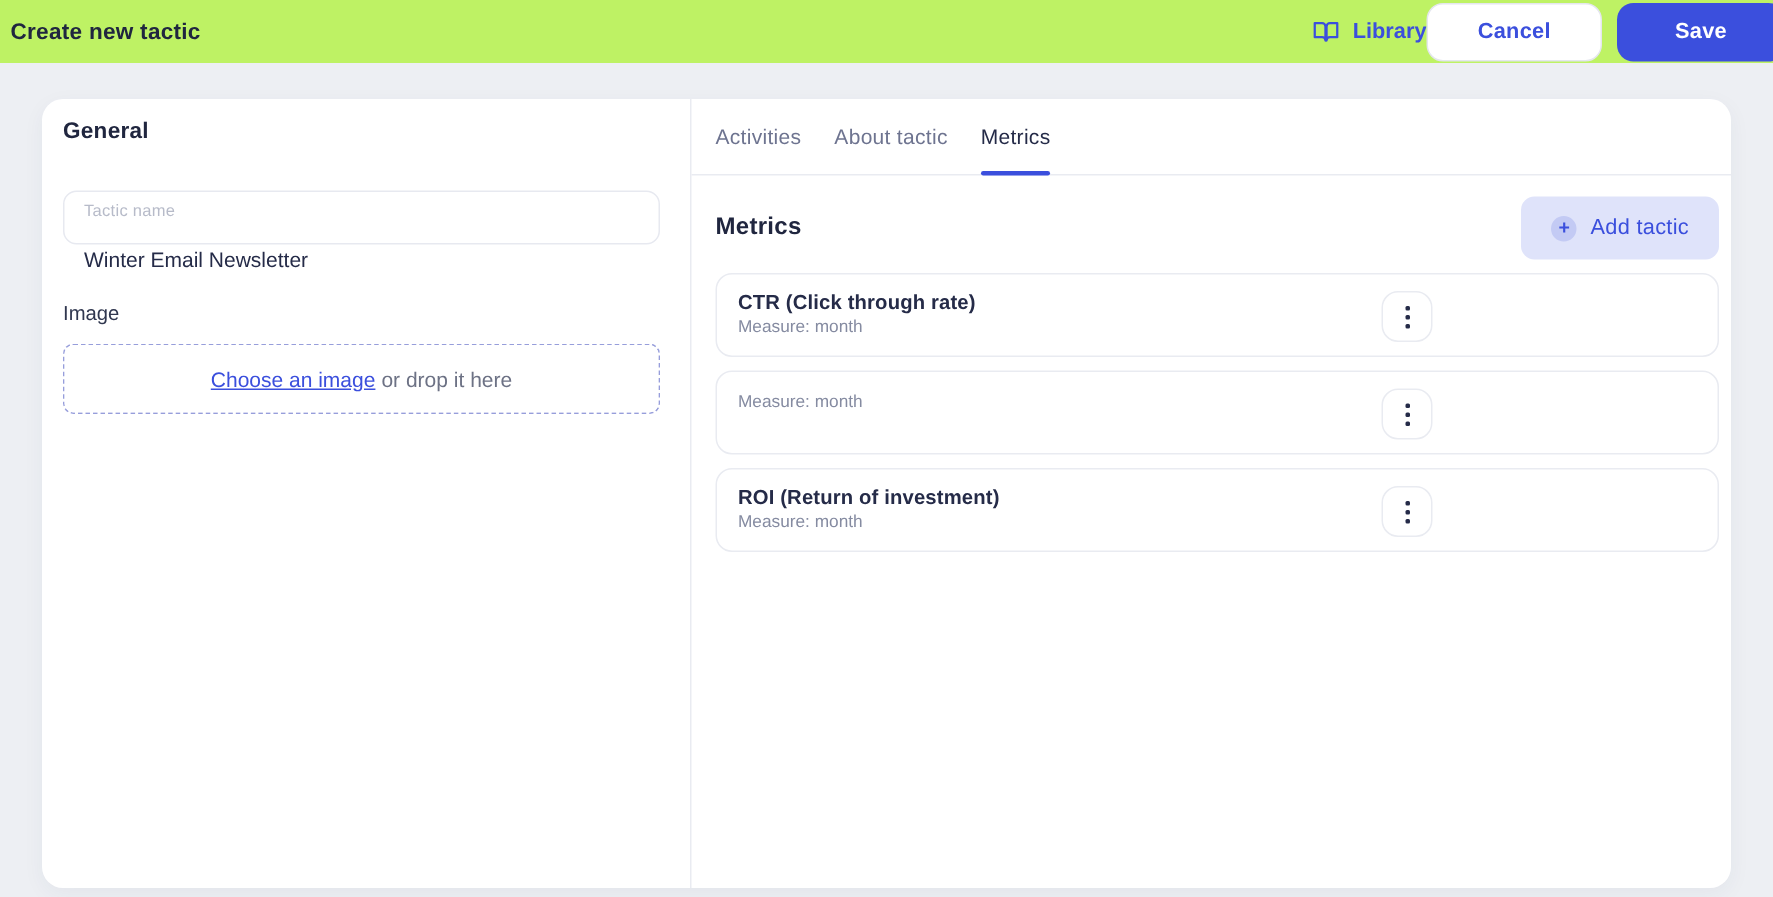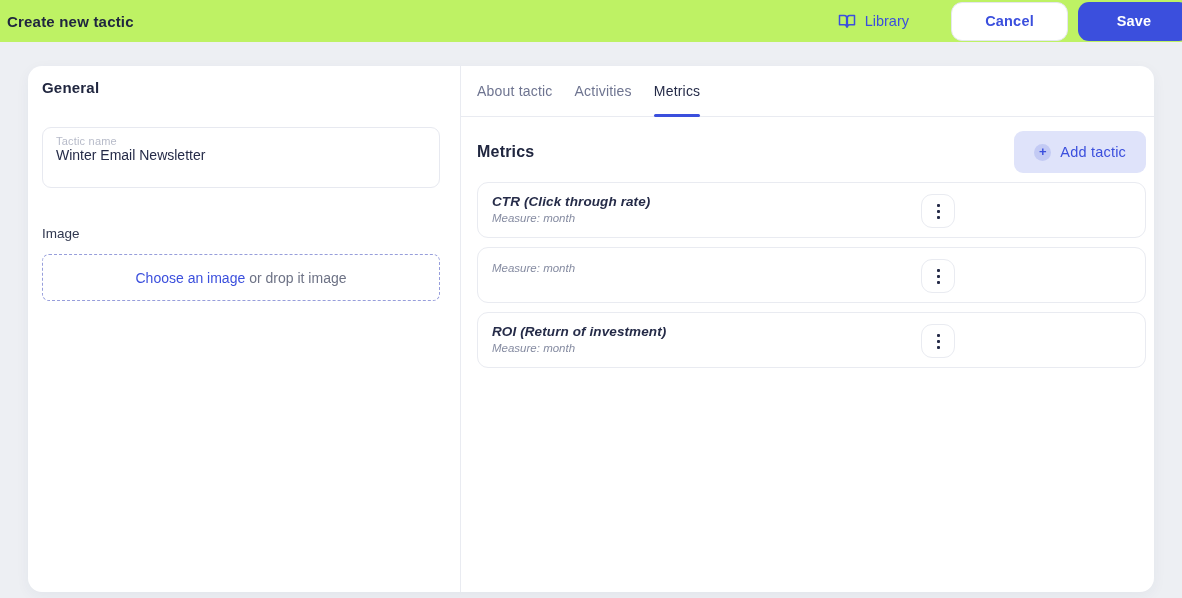--- a/index.html
+++ b/index.html
@@ -32,23 +32,22 @@
   }
   .library-btn {
     display: flex;
     align-items: center;
     gap: 9px;
     background: none;
     border: none;
     color: #3b4fdd;
     font-family: inherit;
     font-size: 14.5px;
-    font-weight: normal;
-    cursor: pointer;
-    margin-right: 42px;
+    font-weight: bold;
+    cursor: pointer;
   }
   .library-btn svg { width: 18px; height: 18px; }
   .btn {
     height: 39px;
     border-radius: 11px;
     font-family: inherit;
     font-size: 14.5px;
     font-weight: bold;
     cursor: pointer;
     letter-spacing: 0.2px;
@@ -92,39 +91,39 @@
     font-weight: bold;
     color: #20263f;
     line-height: 20px;
     letter-spacing: 0.2px;
   }
   .field {
     margin-top: 29px;
     border: 1px solid #e7e9f0;
     border-radius: 9px;
     padding: 7px 13px 8px;
-    height: 61px;
+    height: 36px;
     cursor: text;
     background: #ffffff;
   }
   .field-label {
     display: block;
     font-size: 11px;
     color: #b7bbc9;
     letter-spacing: 0.2px;
   }
   .field-input {
     display: block;
     width: 100%;
     border: none;
     outline: none;
     font-family: inherit;
     font-size: 14px;
     color: #252b48;
-    margin-top: 0;
+    margin-top: 18px;
     padding: 0;
     background: transparent;
   }
   .image-label {
     margin-top: 38px;
     font-size: 13.5px;
     color: #30374f;
   }
   .dropzone {
     margin-top: 13px;
@@ -133,20 +132,21 @@
     border-radius: 7px;
     display: flex;
     align-items: center;
     justify-content: center;
     font-size: 14px;
     color: #6d7285;
     gap: 4px;
   }
   .choose-link {
     color: #3b4fdd;
+    text-decoration: underline;
     cursor: pointer;
   }
 
   
   .right-panel {
     flex: 1;
     border-left: 1px solid #e9ebf1;
     display: flex;
     flex-direction: column;
   }
@@ -219,21 +219,21 @@
     border-radius: 50%;
     background: #c3caf4;
     color: #3b4fdd;
     font-size: 13px;
     font-weight: bold;
     line-height: 16px;
     text-align: center;
     display: inline-block;
   }
 
-  .metric-list { margin-top: 9px; font-style: italic; }
+  .metric-list { margin-top: 9px; }
   .metric-card {
     position: relative;
     height: 56px;
     border: 1px solid #e9ebf1;
     border-radius: 11px;
     background: #ffffff;
     padding: 11px 0 0 14px;
     margin-bottom: 9px;
   }
   .metric-name {
@@ -297,29 +297,29 @@
 
     <div class="field">
       <span class="field-label">Tactic name</span>
       <input class="field-input" type="text" value="Winter Email Newsletter" style="">
     </div>
 
     <div class="image-label">Image</div>
 
     <div class="dropzone">
       <span class="choose-link">Choose an image</span>
-      <span>or drop it image</span>
+      <span>or drop it here</span>
     </div>
   </section>
 
   <section class="right-panel">
 
     <nav class="tabs-bar">
+      <div class="tab">Activities</div>
       <div class="tab">About tactic</div>
-      <div class="tab">Activities</div>
       <div class="tab active">Metrics</div>
     </nav>
 
     <div class="right-body">
 
       <div class="metrics-header">
         <h2 class="metrics-heading">Metrics</h2>
         <button class="add-metric-btn">
           <span class="plus-circle">+</span>
           <span>Add tactic</span>

